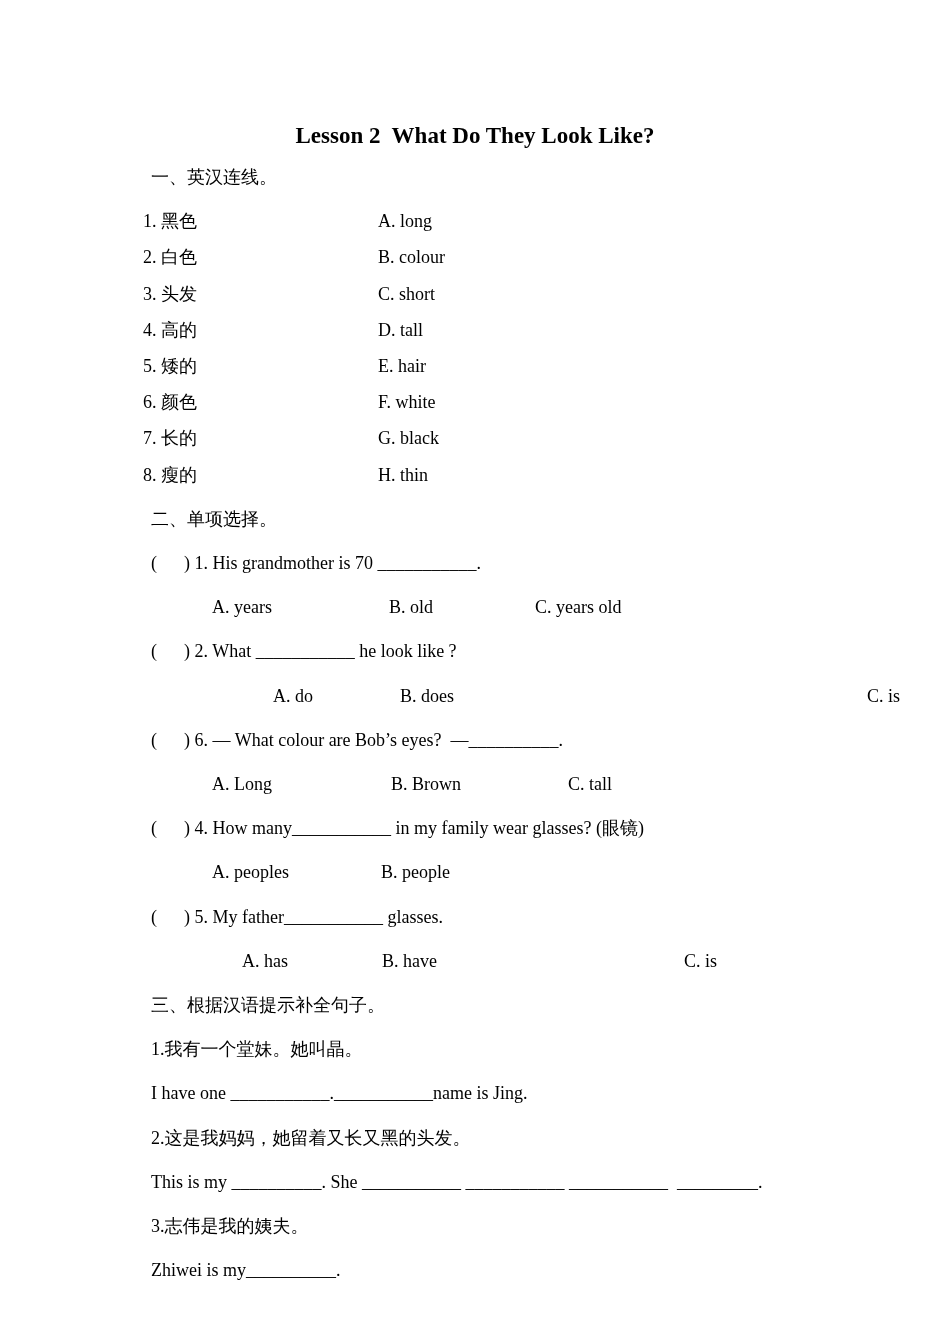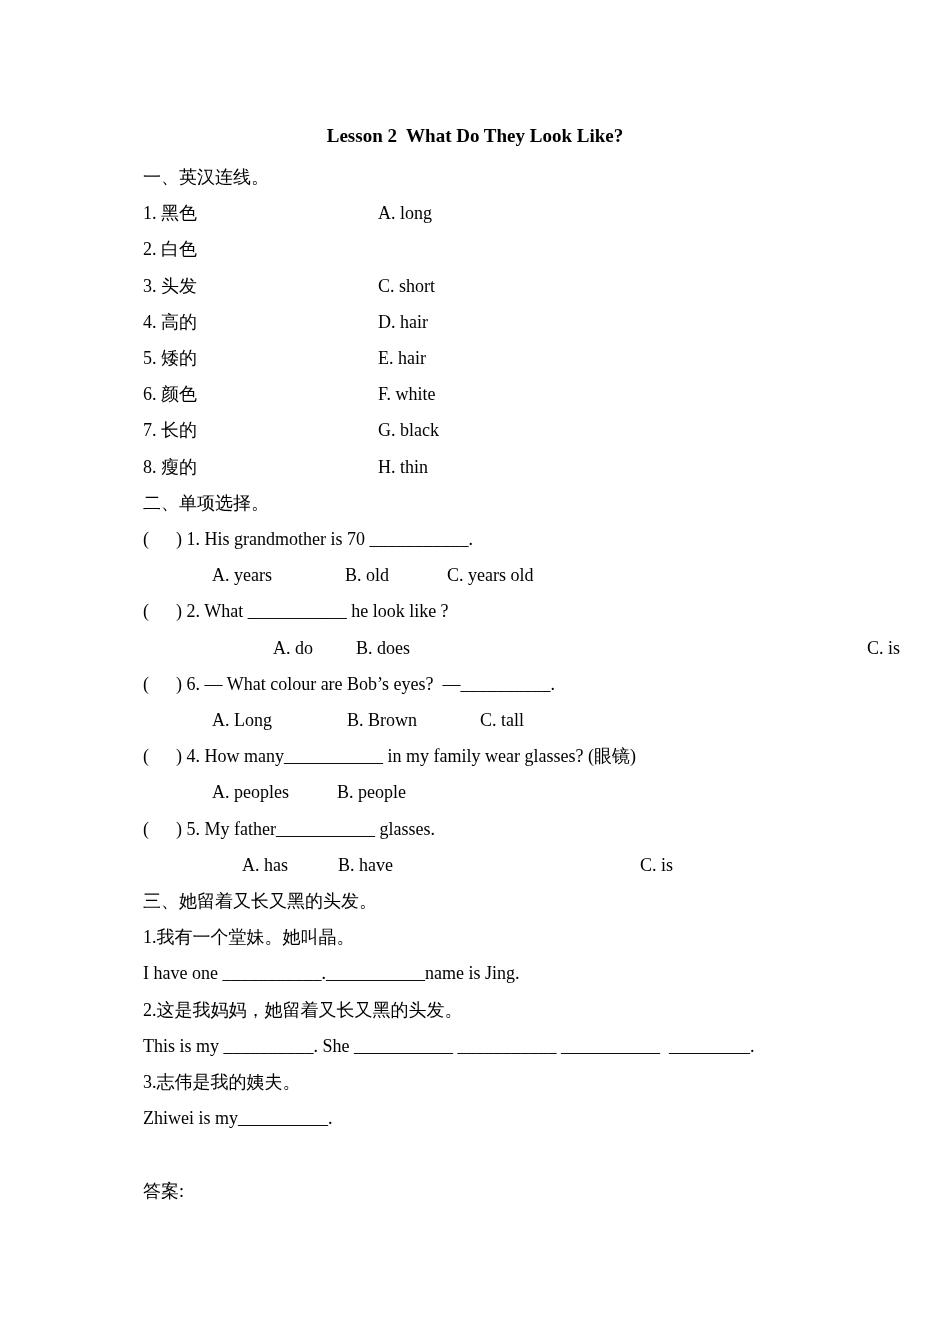--- a/index.html
+++ b/index.html
@@ -14,45 +14,46 @@
     overflow: hidden;
     color: #000000;
     font-family: "Liberation Serif", "DejaVu Serif", serif;
   }
   .doc {
     padding-top: 121px;
   }
   .title {
     text-align: center;
     font-weight: bold;
-    font-size: 19px;
+    font-size: 23px;
     line-height: 30px;
     white-space: pre-wrap;
   }
   .content {
     margin-left: 143px;
     margin-right: 50px;
     margin-top: 8px;
     font-size: 18px;
     line-height: 36.2px;
   }
   .line {
-    margin: 0;
+    margin: 8px;
     white-space: pre-wrap;
   }
   .match-row {
     display: grid;
     grid-template-columns: 235px auto;
   }
   .match-row span {
     white-space: pre-wrap;
   }
   .opts {
     display: grid;
     margin-left: 69px;
+    gap: 44px;
   }
   .opts span {
     white-space: pre-wrap;
   }
   .opts-1 { grid-template-columns: 133px 102px auto; }
   .opts-2 { grid-template-columns: 101px 97px auto; text-align: right; }
   .opts-3 { grid-template-columns: 135px 133px auto; }
   .opts-4 { grid-template-columns: 125px 105px auto; }
   .opts-5 { grid-template-columns: 106px 95px auto; text-align: center; }
   .spacer {
@@ -69,28 +70,29 @@
   <div class="content">
 
     <p class="line">一、英汉连线。</p>
 
     <div class="match-row">
       <span>1. 黑色</span>
       <span>A. long</span>
     </div>
     <div class="match-row">
       <span>2. 白色</span>
+      <span>B. colour</span>
     </div>
     <div class="match-row">
       <span>3. 头发</span>
       <span>C. short</span>
     </div>
     <div class="match-row">
       <span>4. 高的</span>
-      <span>D. hair</span>
+      <span>D. tall</span>
     </div>
     <div class="match-row">
       <span>5. 矮的</span>
       <span>E. hair</span>
     </div>
     <div class="match-row">
       <span>6. 颜色</span>
       <span>F. white</span>
     </div>
     <div class="match-row">
@@ -131,21 +133,21 @@
       <span>B. people</span>
     </div>
 
     <p class="line">(      ) 5. My father___________ glasses.</p>
     <div class="opts opts-5">
       <span>A. has</span>
       <span>B. have</span>
       <span>C. is</span>
     </div>
 
-    <p class="line">三、她留着又长又黑的头发。</p>
+    <p class="line">三、根据汉语提示补全句子。</p>
 
     <p class="line">1.我有一个堂妹。她叫晶。</p>
     <p class="line">I have one ___________.___________name is Jing.</p>
 
     <p class="line">2.这是我妈妈，她留着又长又黑的头发。</p>
     <p class="line">This is my __________. She ___________ ___________ ___________  _________.</p>
 
     <p class="line">3.志伟是我的姨夫。</p>
     <p class="line">Zhiwei is my__________.</p>
 

